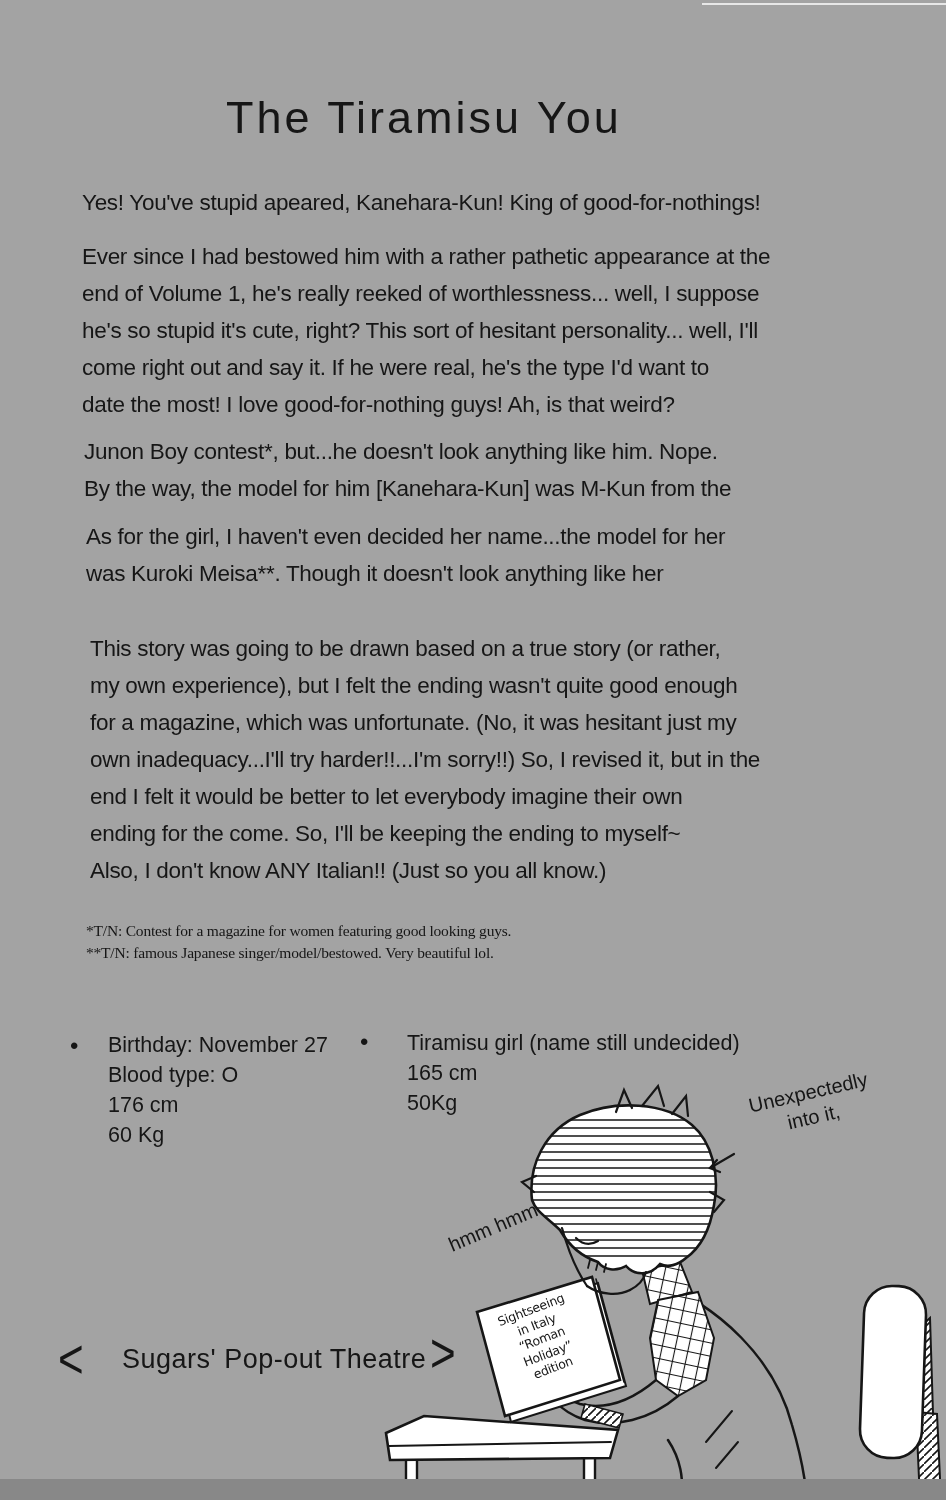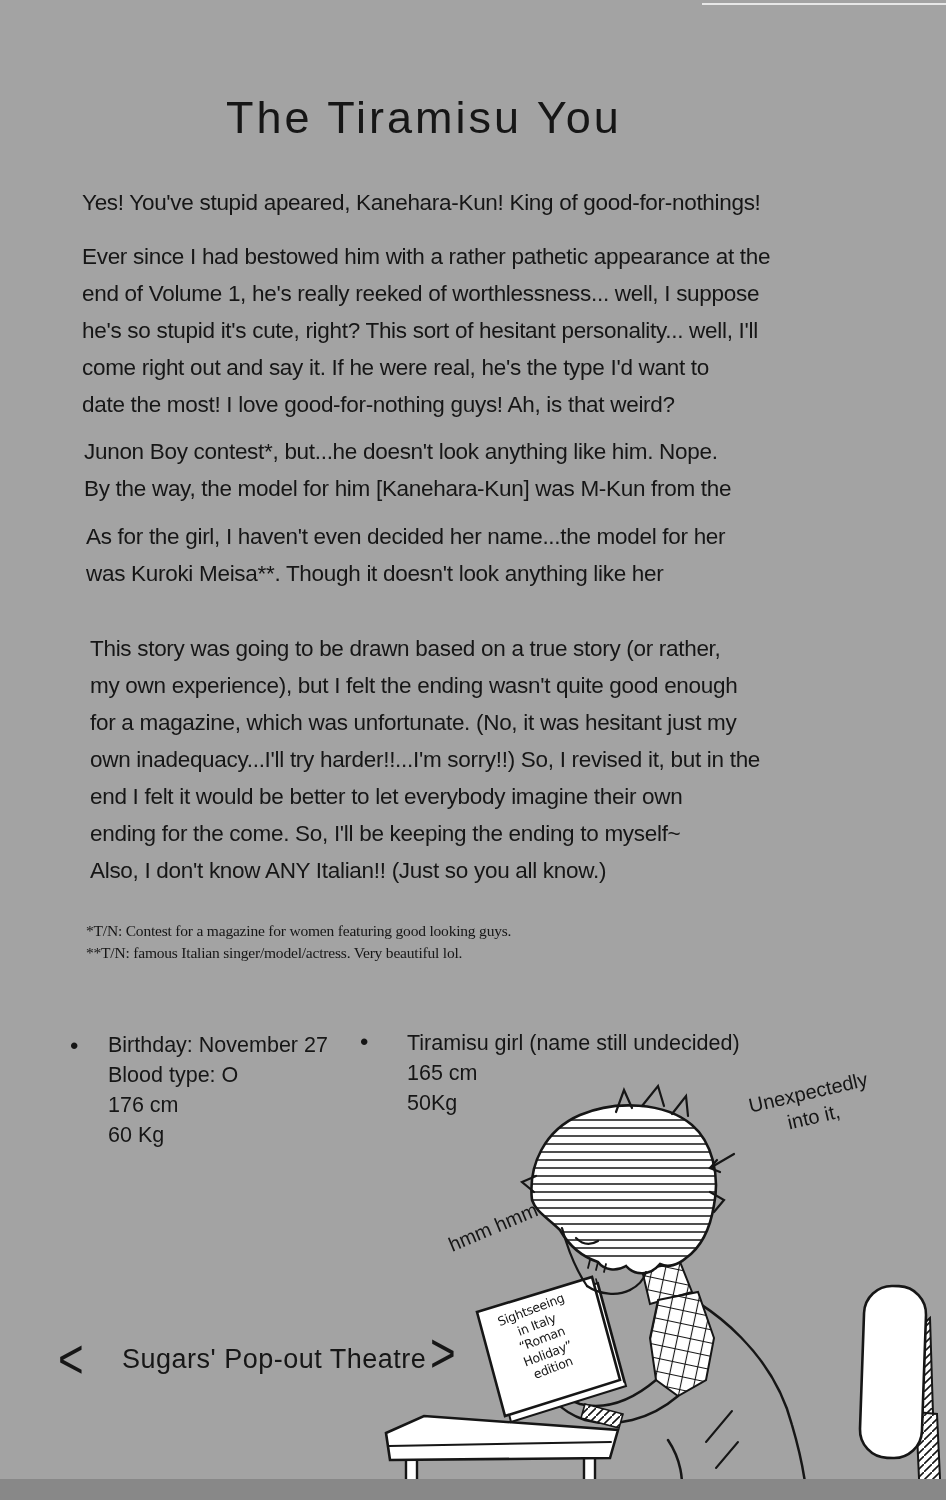--- a/index.html
+++ b/index.html
@@ -84,21 +84,21 @@
       <div class="line">my own experience), but I felt the ending wasn't quite good enough</div>
       <div class="line">for a magazine, which was unfortunate. (No, it was hesitant just my</div>
       <div class="line">own inadequacy...I'll try harder!!...I'm sorry!!) So, I revised it, but in the</div>
       <div class="line">end I felt it would be better to let everybody imagine their own</div>
       <div class="line">ending for the come. So, I'll be keeping the ending to myself~</div>
       <div class="line">Also, I don't know ANY Italian!! (Just so you all know.)</div>
     </div>
 
   <div class="footnotes">
       <div class="line">*T/N: Contest for a magazine for women featuring good looking guys.</div>
-      <div class="line">**T/N: famous Italian singer/model/actress. Very beautiful lol.</div>
+      <div class="line">**T/N: famous Japanese singer/model/bestowed. Very beautiful lol.</div>
     </div>
 
   <span class="bullet b-left">•</span>
   <div class="profile prof-left">
       <div class="line">Birthday:  November 27</div>
       <div class="line">Blood type:  O</div>
       <div class="line">176 cm</div>
       <div class="line">60 Kg</div>
     </div>
 

